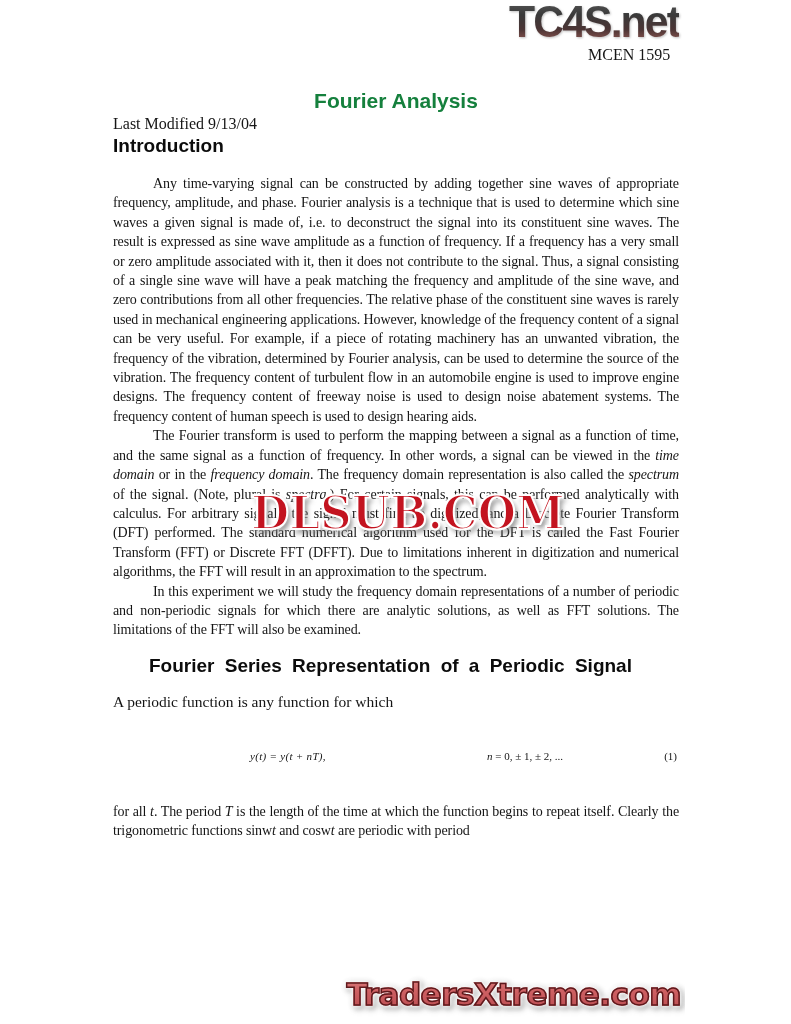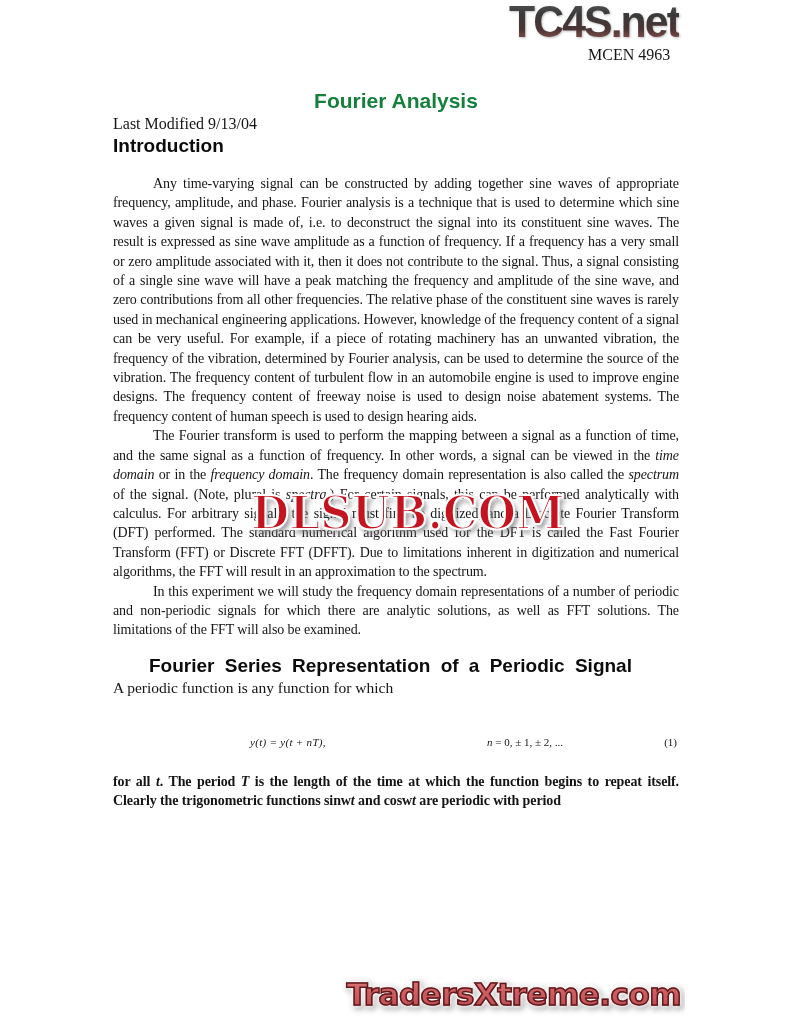--- a/index.html
+++ b/index.html
@@ -47,32 +47,32 @@
     font-family:"Liberation Sans","DejaVu Sans",sans-serif;
     font-weight:bold; font-size:19px; line-height:24px; color:#0c0c0c;
   }
   .h1.spread { margin-top:14px; word-spacing:5px;margin-left:36px; }
   .body-par {
     font-size:14px; line-height:19.4px; letter-spacing:-0.1px;
     text-align:justify; text-indent:40px; color:#141414;
   }
   .body-par.first { margin-top:16px; }
   .body-par.no-indent { text-indent:0; }
-  .lead-line { margin-top:0; font-size:15.5px; line-height:20px; color:#141414; }
+  .lead-line { margin-top:14px; font-size:15.5px; line-height:20px; color:#141414; }
   .it { font-style:italic; }
 
   
   .equation-row {
     position:relative; margin-top:38px; height:24px;
     font-size:11px; color:#141414;
   }
   .eq-lhs { position:absolute; left:137px; top:0; font-style:italic; letter-spacing:0.3px; }
   .eq-mid { position:absolute; left:374px; top:0; }
   .eq-num { position:absolute; right:2px; top:0; }
-  .final-par { margin-top:12px;font-weight:bold; }
+  .final-par { margin-top:28px; }
 
   
   .wm-center {
     position:absolute; left:251px; top:487px;
     font-family:"DejaVu Serif","Liberation Serif",serif;
     font-weight:bold; font-size:44px; line-height:52px;
     letter-spacing:0px; white-space:nowrap;
     color:#c31420;
     -webkit-text-stroke:2px #ffffff;
     text-shadow:
@@ -94,21 +94,21 @@
       drop-shadow(2px 2px 2px rgba(60,60,60,0.45));
   }
 </style>
 </head>
 <body>
 
 <div class="page">
 
   <div class="brand-logo">TC4S.net</div>
 
-  <div class="course-code">MCEN 4963</div>
+  <div class="course-code">MCEN 1595</div>
 
   <div class="content">
 
     <div class="doc-title">Fourier Analysis</div>
 
     <div class="doc-subtitle">Last Modified 9/13/04</div>
 
     <div class="h1">Introduction</div>
 
     <p class="body-par first">Any time-varying signal can be constructed by adding together sine waves of appropriate frequency, amplitude, and phase. Fourier analysis is a technique that is used to determine which sine waves a given signal is made of, i.e. to deconstruct the signal into its constituent sine waves. The result is expressed as sine wave amplitude as a function of frequency. If a frequency has a very small or zero amplitude associated with it, then it does not contribute to the signal. Thus, a signal consisting of a single sine wave will have a peak matching the frequency and amplitude of the sine wave, and zero contributions from all other frequencies. The relative phase of the constituent sine waves is rarely used in mechanical engineering applications. However, knowledge of the frequency content of a signal can be very useful. For example, if a piece of rotating machinery has an unwanted vibration, the frequency of the vibration, determined by Fourier analysis, can be used to determine the source of the vibration. The frequency content of turbulent flow in an automobile engine is used to improve engine designs. The frequency content of freeway noise is used to design noise abatement systems. The frequency content of human speech is used to design hearing aids.</p>

